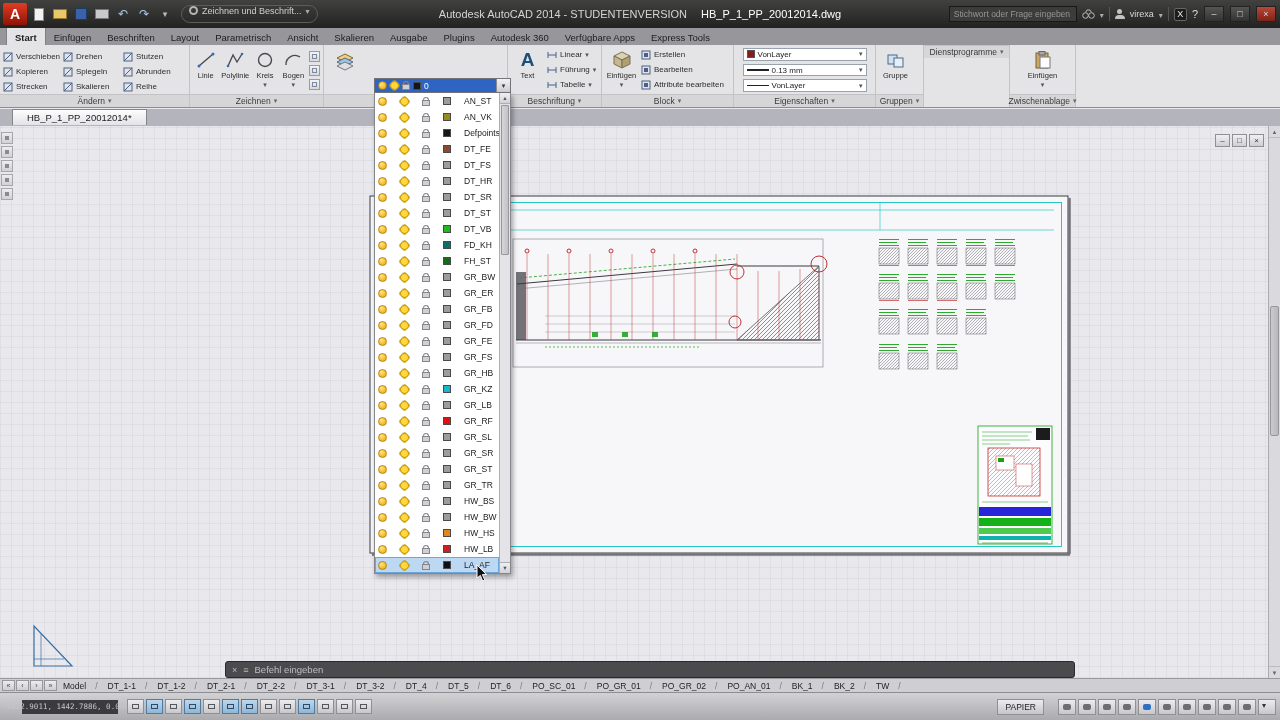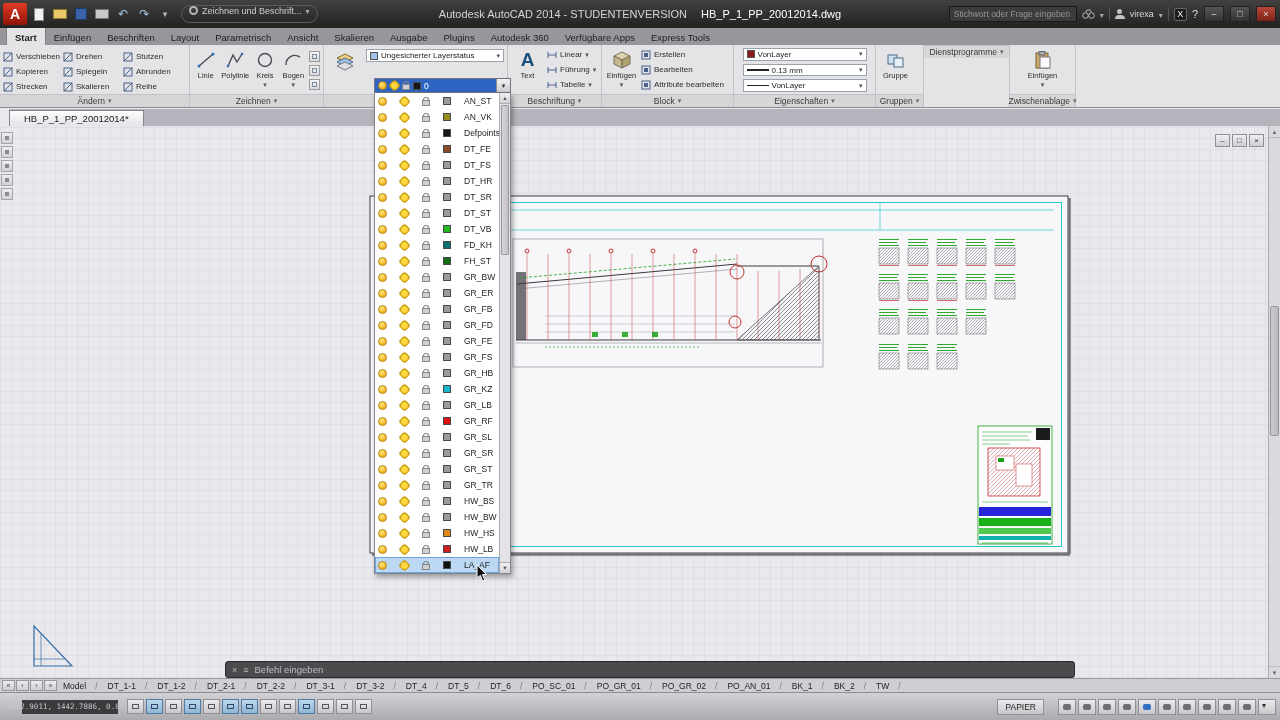--- a/index.html
+++ b/index.html
@@ -69,21 +69,21 @@
   .bigA{font-size:19px;font-weight:bold;color:#1c4f7a;line-height:20px}
   .combo{height:13px;background:#fff;border:1px solid #9aa2ad;display:flex;align-items:center;
     gap:3px;font-size:8px;padding:0 3px;color:#222;white-space:nowrap}
   .combo .arr{margin-left:auto;font-size:7px;color:#555}
   .sw{width:8px;height:8px;border:1px solid #555;flex:none}
   .lwline{width:22px;height:2px;background:#222;flex:none}
   .ltline{width:22px;height:1px;background:#222;flex:none}
   .layerbtn{width:36px;display:flex;align-items:flex-start;justify-content:center;padding-top:4px}
 
   
-  .filetabs{position:absolute;top:109px;left:9px;right:0;height:17px;background:#b4b4bc;display:flex;align-items:center;z-index:5}
+  .filetabs{position:absolute;top:109px;left:0;right:0;height:17px;background:#b4b4bc;display:flex;align-items:flex-start;padding-left:12px;z-index:5}
   .ftab{height:16px;padding:0 14px;background:linear-gradient(#fdfdfe,#e3e3e8);border:1px solid #84848a;
     border-bottom:none;font-size:9.5px;display:flex;align-items:center;color:#1c1c1e}
 
   
   .canvas{position:absolute;top:126px;left:0;right:0;height:552px;background:#e9e9ed;
     background-image:
       repeating-linear-gradient(0deg,rgba(130,130,150,.10) 0 1px,transparent 1px 11px),
       repeating-linear-gradient(90deg,rgba(130,130,150,.10) 0 1px,transparent 1px 11px);overflow:hidden}
   .canvas svg.sheet{position:absolute;left:0;top:0}
   .minibar{position:absolute;left:1px;top:6px;display:flex;flex-direction:column;gap:2px;z-index:4}
@@ -340,27 +340,20 @@
     </div>
 
     <div class="panel" style="width:184px" data-name="panel-layer">
       <div class="pbody">
         <div class="layerbtn" data-name="layer-properties-button">
           <svg width="22" height="22">
             <polygon points="3,7 11,3 19,7 11,11" fill="#f0d080" stroke="#7a6a30"></polygon>
             <polygon points="3,11 11,7 19,11 11,15" fill="#9fc3e8" stroke="#4a6a8a"></polygon>
             <polygon points="3,15 11,11 19,15 11,19" fill="#e0e0e4" stroke="#77777c"></polygon>
           </svg>
-        </div>
-        <div style="display:flex;flex-direction:column;gap:3px;flex:1;padding-top:2px">
-          <div class="combo" data-name="layer-state-combo">
-            <span class="sw" style="background:#9fc3e8" data-name="layer-state-icon"></span>
-            <span>Ungesicherter Layerstatus</span>
-            <span class="arr" data-name="chevron-down-icon">▾</span>
-          </div>
         </div>
       </div>
       <div class="plabel" data-name="panel-label-layer">
           <span>Layer</span>
         </div>
     </div>
 
     <div class="panel" style="width:94px" data-name="panel-beschriftung">
       <div class="pbody">
         <div class="bigbtn" data-name="mtext-tool-button">

